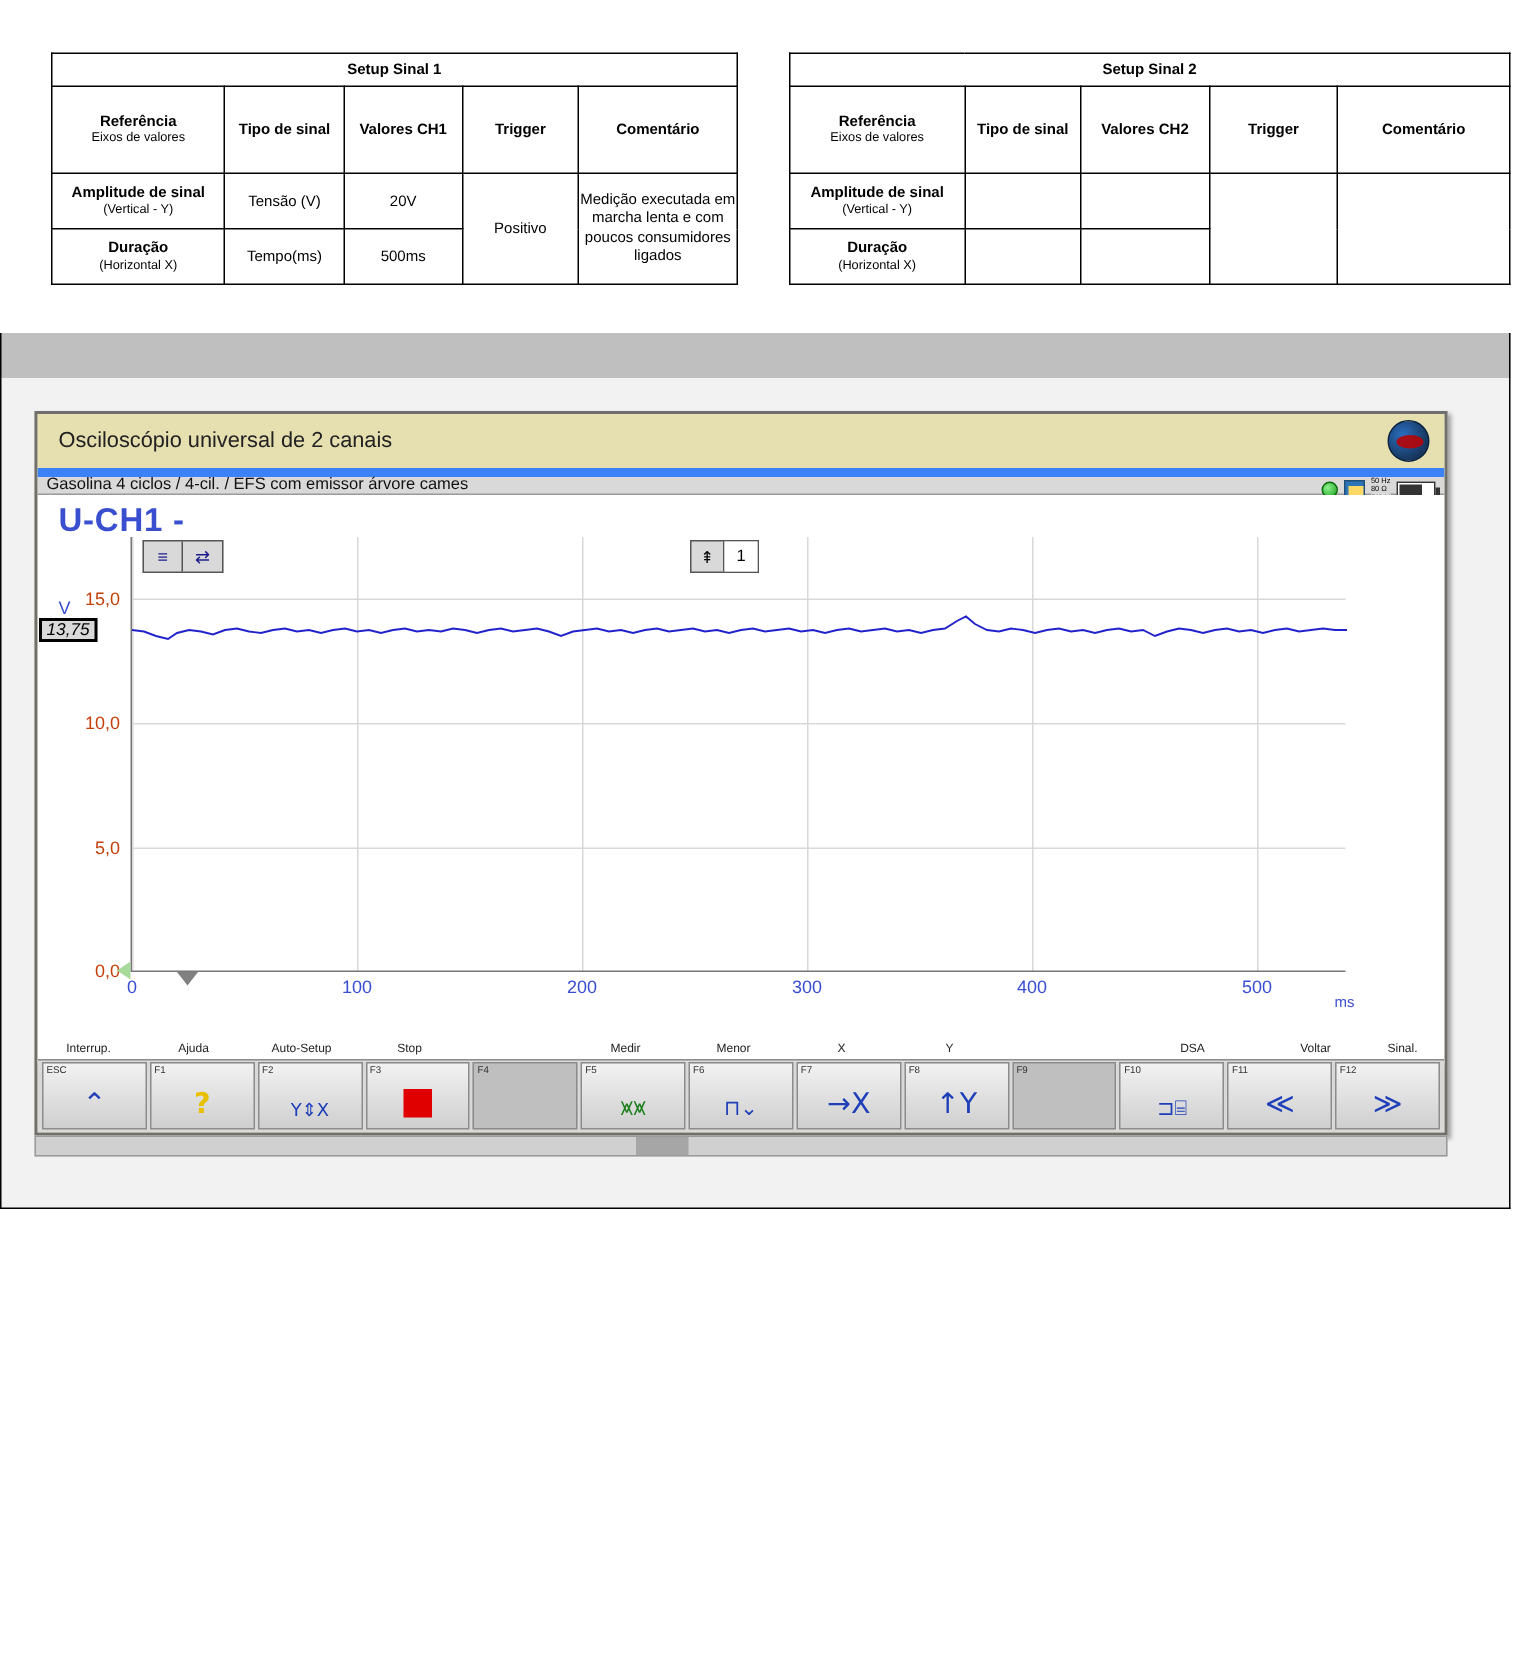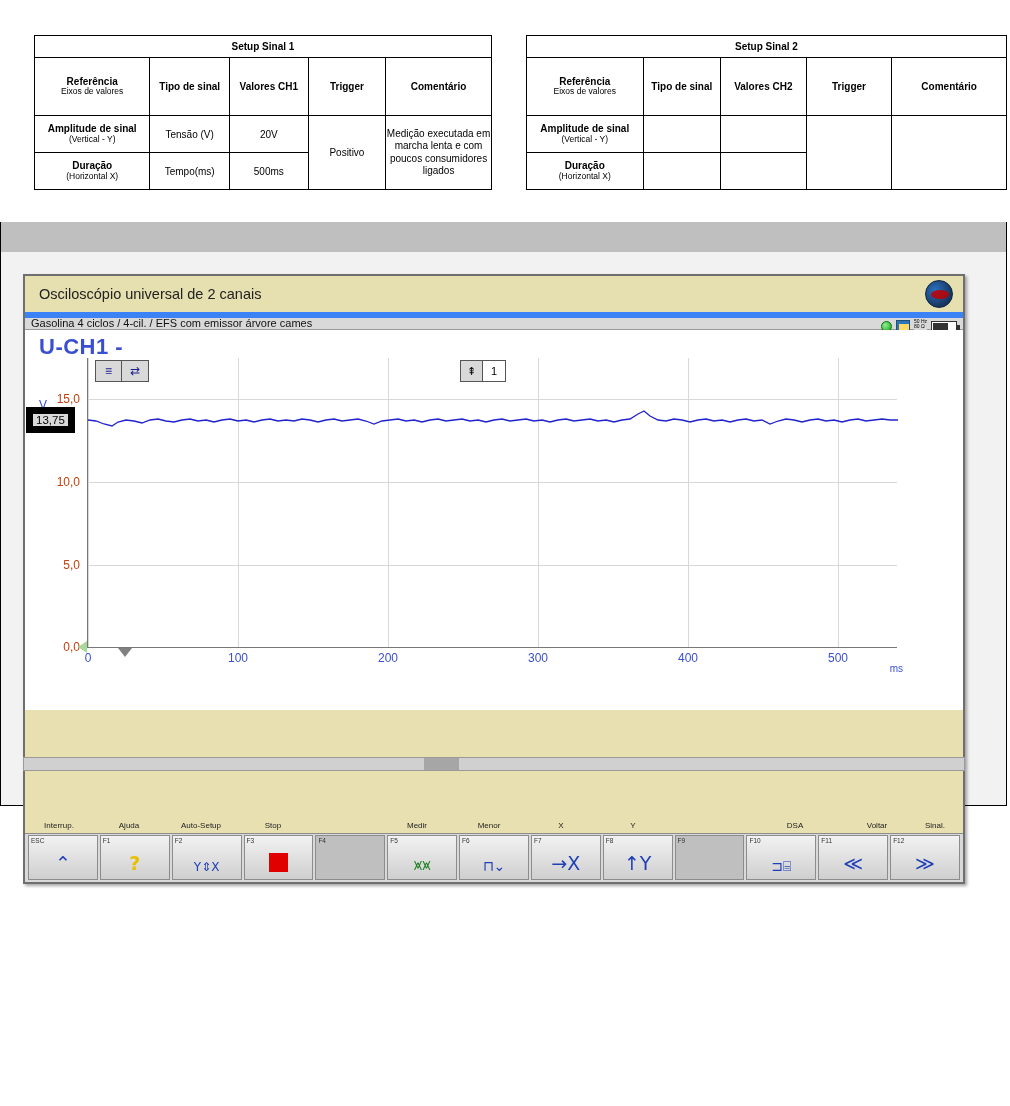--- a/index.html
+++ b/index.html
@@ -136,21 +136,21 @@
     width: 1007px; height: 554px;
     background: #f2f2f2;
     border: 1px solid #000;
     border-top: none;
   }
 
   
   .scope {
     position: absolute;
     left: 22px; top: 22px;
-    width: 942px; height: 610px;
+    width: 942px; height: 483px;
     background: #e8e0b0;
     border: 2px solid #6f6f6f;
     box-shadow: 2px 2px 3px rgba(0,0,0,.35);
     overflow: hidden;
   }
   .scope-title {
     height: 36px;
     background: #e6dfb0;
     display: flex; align-items: center;
     padding-left: 14px;
@@ -289,24 +289,25 @@
     position: absolute; right: 100%;
     transform: translateY(-50%);
     font-size: 12px; color: #c2410c;
     padding-right: 8px; white-space: nowrap;
   }
   .yval-box {
     position: absolute;
     left: -62px;
     transform: translateY(-50%);
     background: #d9d9d9;
-    border: 7px solid #000000;
+    border: 2px solid #000000;
     font-size: 11.5px;
     padding: 0 3px;
     color: #000;
+    font-style: italic;
   }
   .xtick {
     position: absolute; top: 100%;
     transform: translateX(-50%);
     font-size: 12px; color: #3a4fd0;
     padding-top: 3px;
   }
   .xunit {
     position: absolute; top: 100%; right: -6px;
     margin-top: 15px;

